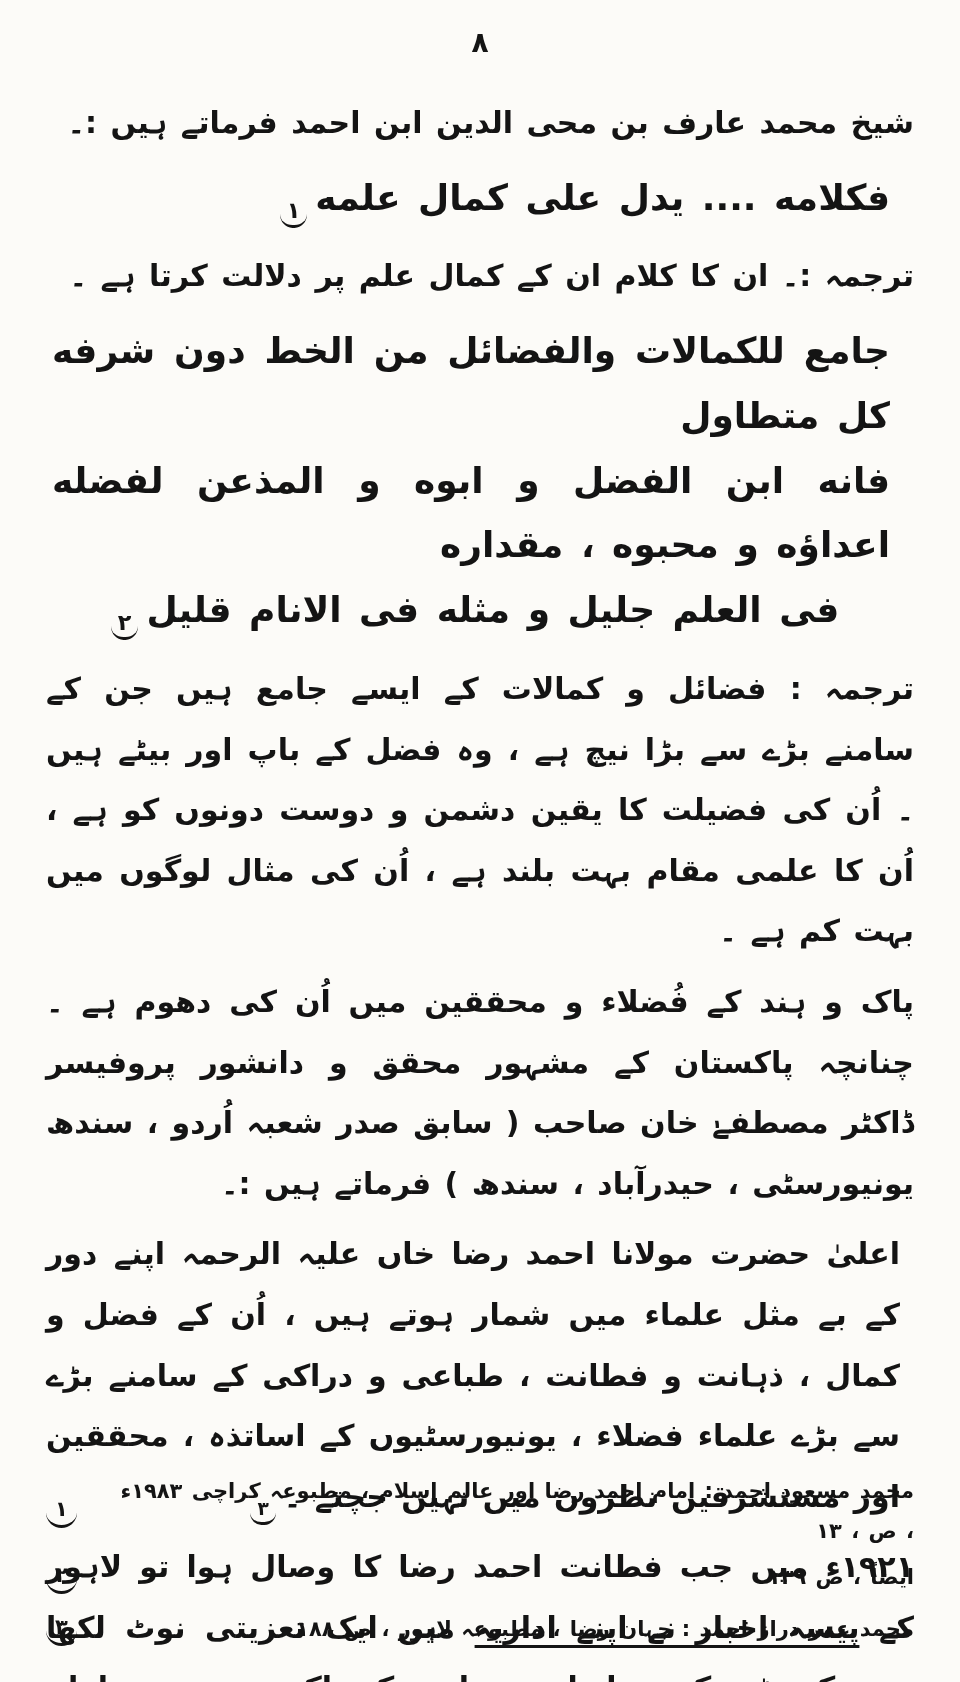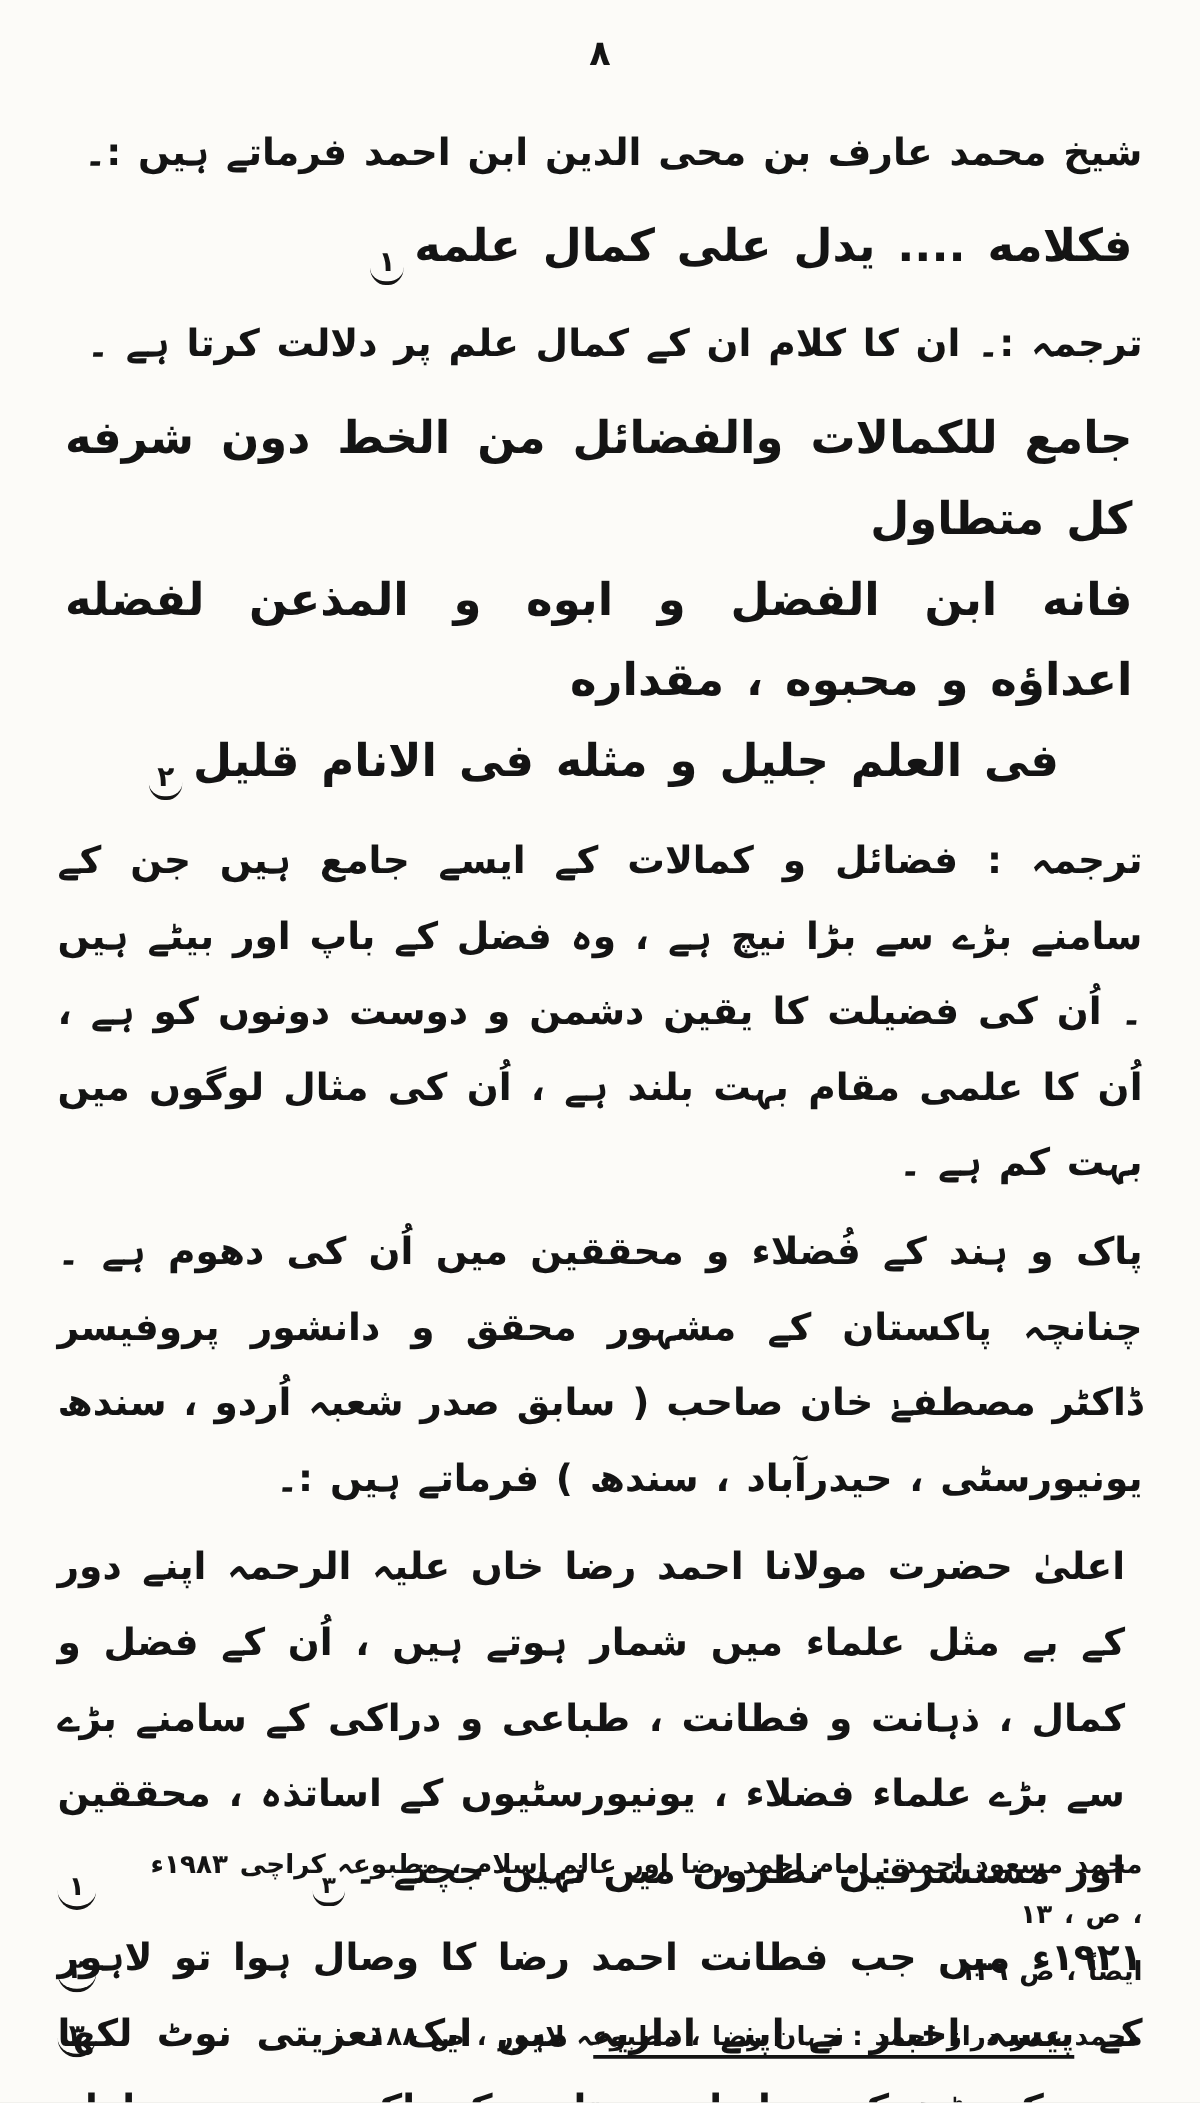--- a/index.html
+++ b/index.html
@@ -30,21 +30,21 @@
     font-size: 30px;
     line-height: 2.02;
     text-align: justify;
     margin: 10px 0;
     word-spacing: 3px;
   }
   .arabic {
     font-size: 36px;
     line-height: 1.8;
     text-align: right;
-    margin: 12px 8px 16px 6px;
+    margin: 12px 24px 16px 6px;
     word-spacing: 5px;
   }
   .arabic .aline {
     text-align: justify;
   }
   .arabic .aline:last-child {
     text-align: center;
   }
   .quote-block {
     margin-right: 14px;

